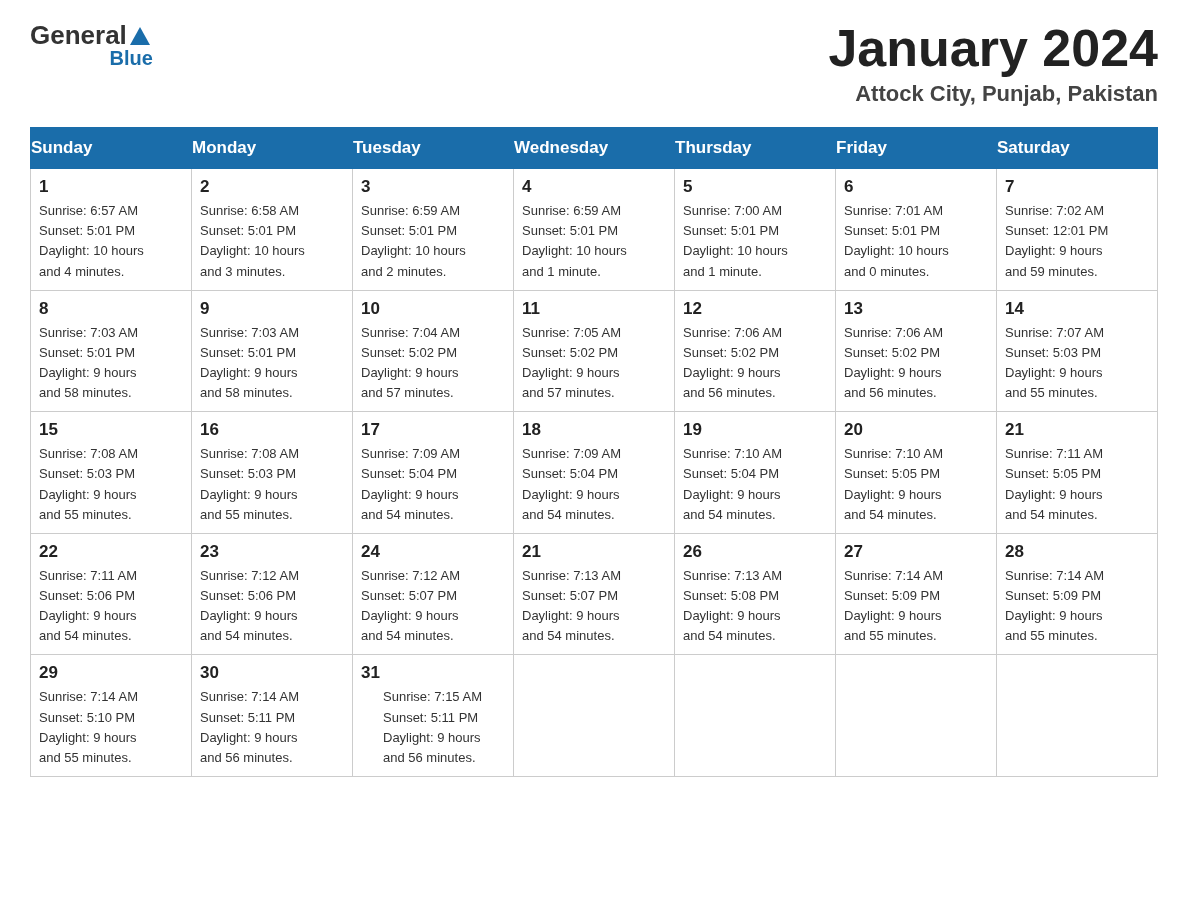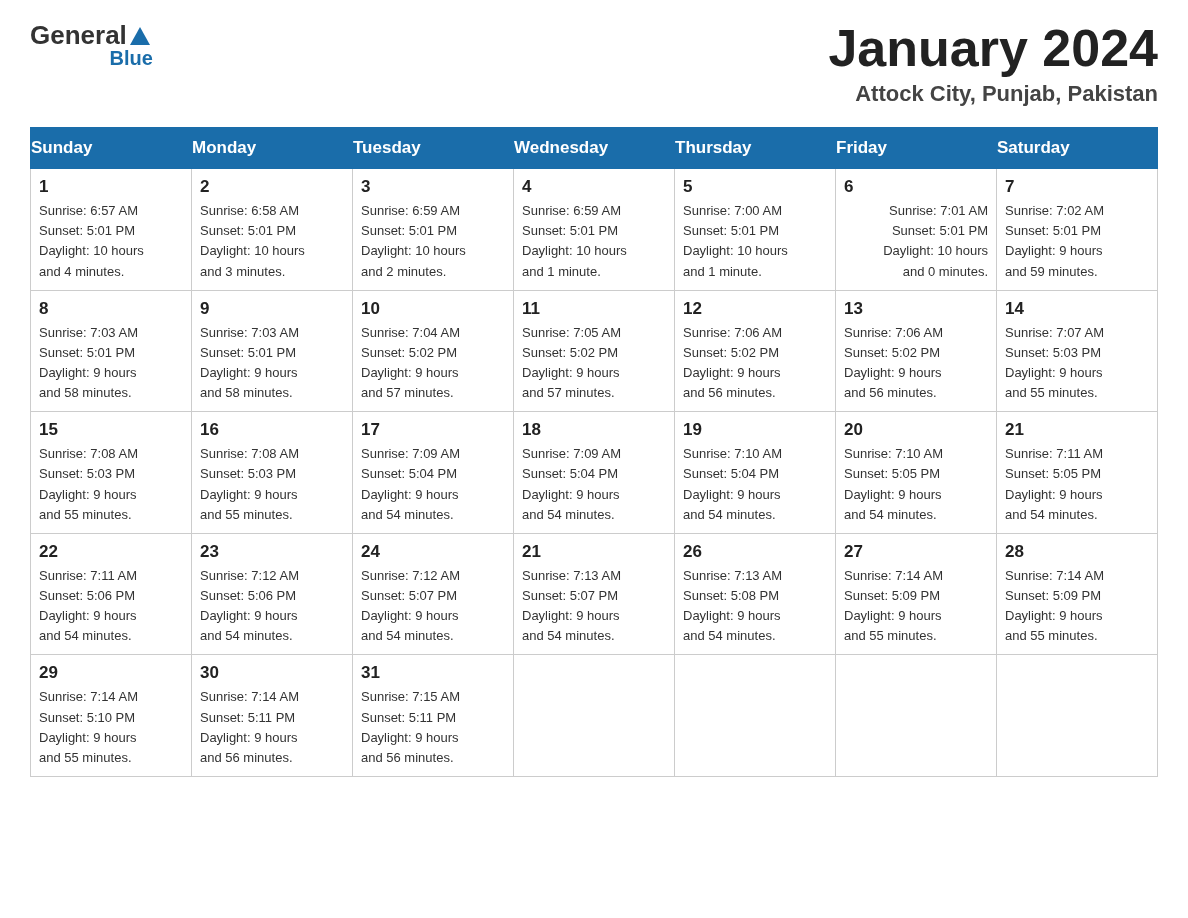--- a/index.html
+++ b/index.html
@@ -157,29 +157,29 @@
         </td>
         <td>
           <span class="day-num">5</span>
           <div class="day-info" style="white-space: pre-line;">Sunrise: 7:00 AM
 Sunset: 5:01 PM
 Daylight: 10 hours
 and 1 minute.</div>
         </td>
         <td>
           <span class="day-num">6</span>
-          <div class="day-info" style="white-space: pre-line; text-align: right;">Sunrise: 7:01 AM
+          <div class="day-info" style="white-space: pre-line;">Sunrise: 7:01 AM
 Sunset: 5:01 PM
 Daylight: 10 hours
 and 0 minutes.</div>
         </td>
         <td>
           <span class="day-num">7</span>
           <div class="day-info" style="white-space: pre-line;">Sunrise: 7:02 AM
-Sunset: 5:01 PM
+Sunset: 12:01 PM
 Daylight: 9 hours
 and 59 minutes.</div>
         </td>
       </tr>
       <tr class="week-row">
         <td>
           <span class="day-num">8</span>
           <div class="day-info" style="white-space: pre-line;">Sunrise: 7:03 AM
 Sunset: 5:01 PM
 Daylight: 9 hours
@@ -340,21 +340,21 @@
         </td>
         <td>
           <span class="day-num">30</span>
           <div class="day-info" style="white-space: pre-line;">Sunrise: 7:14 AM
 Sunset: 5:11 PM
 Daylight: 9 hours
 and 56 minutes.</div>
         </td>
         <td>
           <span class="day-num">31</span>
-          <div class="day-info" style="white-space: pre-line;">Sunrise: 7:15 AM
+          <div class="day-info" style="white-space: pre-line; margin-left: 22px;">Sunrise: 7:15 AM
 Sunset: 5:11 PM
 Daylight: 9 hours
 and 56 minutes.</div>
         </td>
         <td class="empty-cell"></td>
         <td class="empty-cell"></td>
         <td class="empty-cell"></td>
         <td class="empty-cell"></td>
       </tr>
     </tbody>

